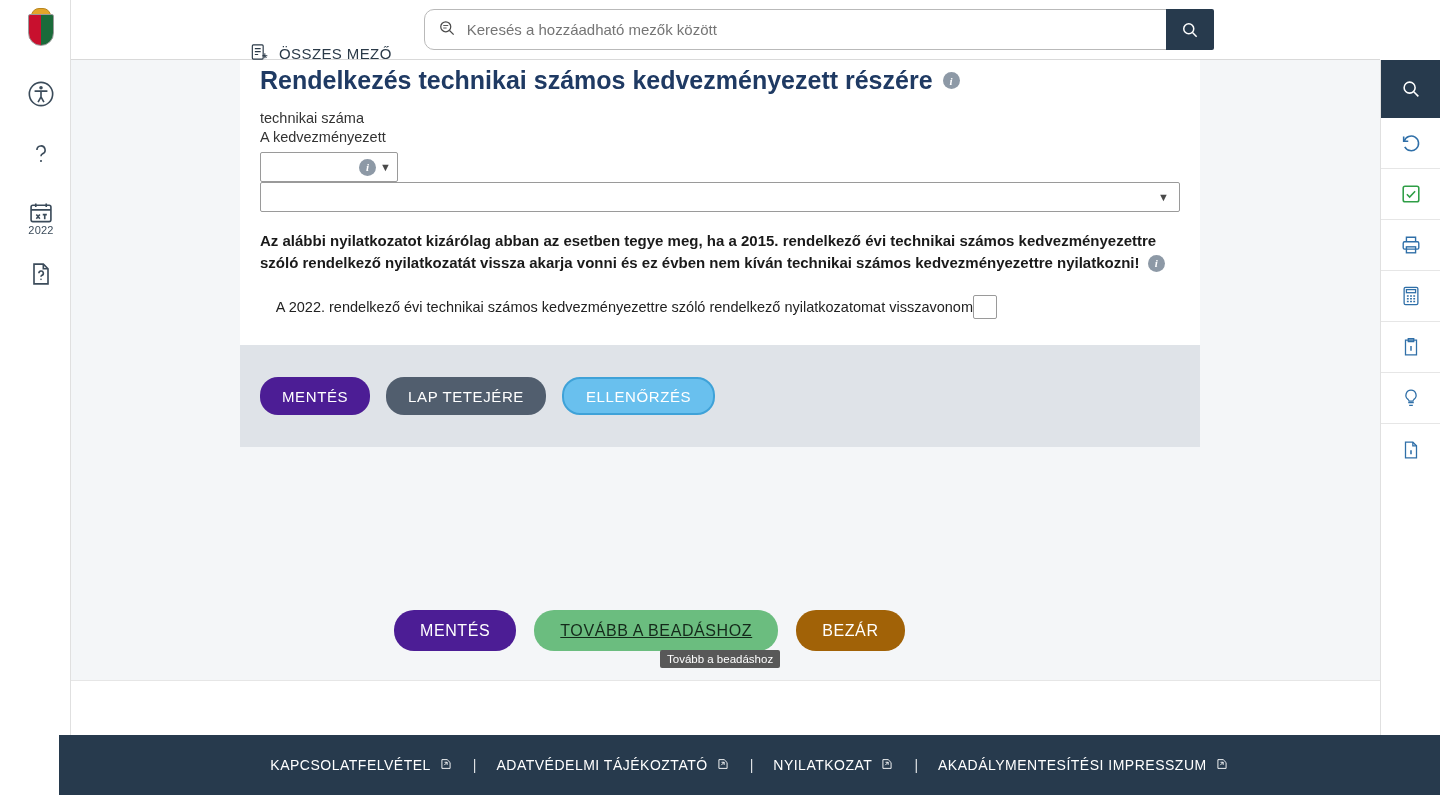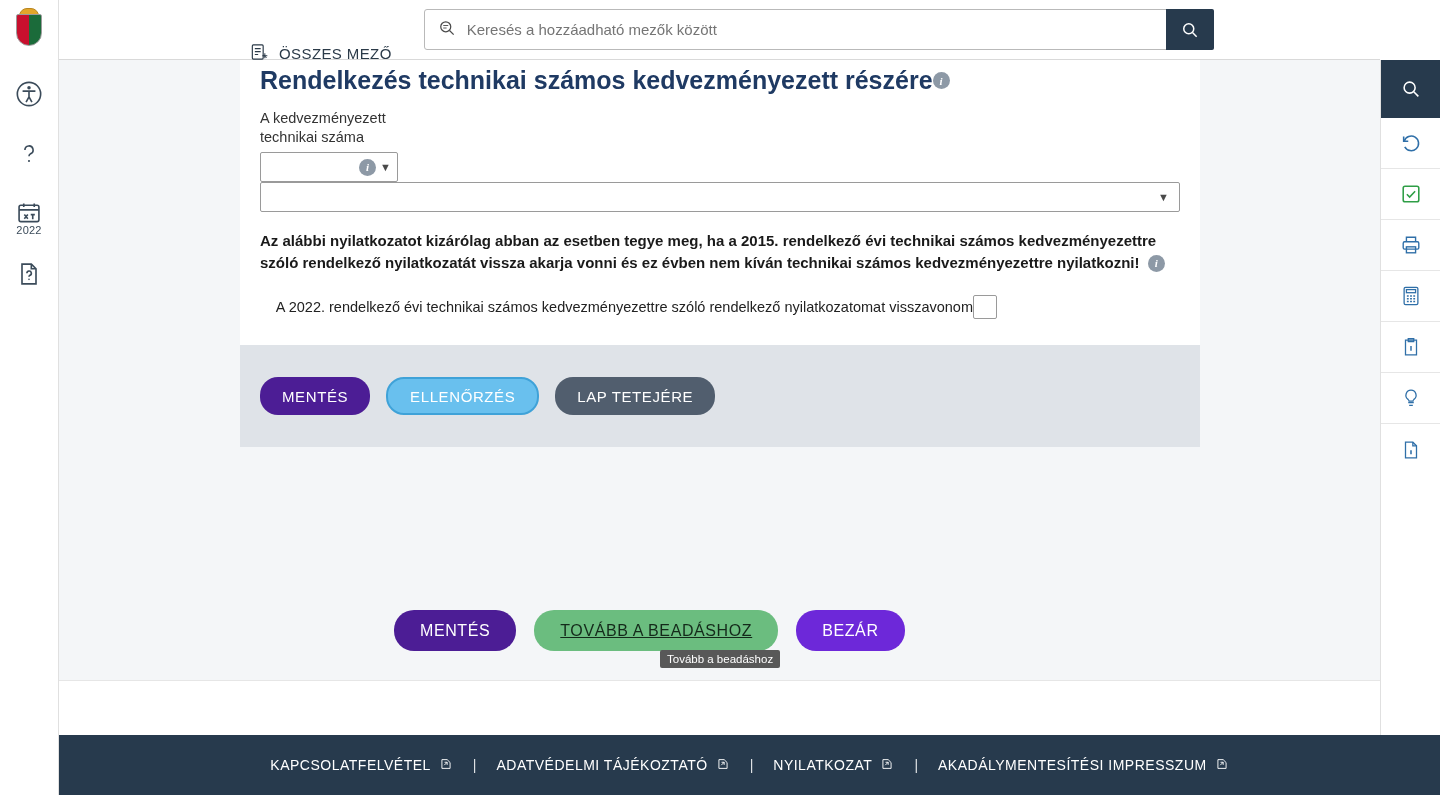--- a/index.html
+++ b/index.html
@@ -7,21 +7,21 @@
     margin: 0; padding: 0;
     width: 1440px; height: 795px;
     overflow: hidden;
     font-family: "Liberation Sans", sans-serif;
     background: #ffffff;
   }
   body { position: relative; }
 
   
   .left-rail {
-    position: absolute; left: 0; top: 0; width: 59px; height: 795px;
+    position: absolute; left: 12px; top: 0; width: 59px; height: 795px;
     background: #ffffff; border-right: 1px solid #e0e0e0;
     display: flex; flex-direction: column; align-items: center;
     padding-top: 6px; z-index: 30;
   }
   .crest {
     width: 38px; height: 46px; margin-top: 2px; margin-bottom: 20px;
     position: relative;
   }
   .crest .shield {
     position: absolute; left: 6px; top: 6px; width: 26px; height: 32px;
@@ -67,21 +67,21 @@
     background: #ffffff; border-bottom: 1px solid #d9d9d9;
     display: flex; align-items: center; z-index: 25;
   }
   .allfields {
     display: flex; align-items: center; gap: 10px;
     margin-left: 190px; color: #2b3a48; font-size: 15px; letter-spacing: .4px; margin-top: 48px;
   }
   .allfields .label { white-space: nowrap; }
   .searchwrap {
     margin-left: 32px; display: flex; align-items: center;
-    width: 790px; height: 41px; border: 1px solid #b9b9b9; border-radius: 3px;
+    width: 790px; height: 41px; border: 1px solid #b9b9b9; border-radius: 10px;
     background: #fff; position: relative;
   }
   .searchwrap .mag { margin: 0 8px 0 12px; color: #4a4a4a; }
   .searchwrap input {
     flex: 1; border: none; outline: none; height: 39px;
     font-size: 15px; color: #6c6c6c; font-family: "Liberation Sans", sans-serif;
     background: transparent;
   }
   .search-btn {
     width: 48px; height: 41px; background: #273a4d; border: none;
@@ -95,21 +95,21 @@
     position: absolute; left: 59px; top: 60px; width: 1321px; height: 735px;
     background: #f4f6f8; overflow: hidden;
   }
   .content-card {
     position: absolute; left: 181px; top: 0px; width: 960px; background: #ffffff;
   }
   .card-inner { padding: 0 20px 0 20px; }
 
   h1.title {
     font-size: 25px; color: #1f3a63; margin: 0; padding: 6px 0 14px 0;
-    font-weight: bold; display: flex; align-items: center; 
+    font-weight: bold; display: flex; align-items: center; gap: 10px;
   }
   .info-dot {
     width: 17px; height: 17px; border-radius: 50%;
     background: #8d99a6; color: #fff; font-size: 11px; font-style: italic;
     display: inline-flex; align-items: center; justify-content: center;
     font-family: "Liberation Serif", serif; font-weight: bold; flex: 0 0 auto;
   }
   .field-label {
     font-size: 14.5px; color: #333; line-height: 19px; margin-bottom: 5px;
   }
@@ -147,21 +147,21 @@
     border: none; border-radius: 18px; height: 38px; color: #fff;
     font-size: 15px; letter-spacing: .6px; cursor: pointer;
     font-family: "Liberation Sans", sans-serif; padding: 0 22px;
     display: inline-flex; align-items: center; justify-content: center;
   }
   .btn-save   { background: #4c1d95; }
   .btn-check  { background: #69c0ee; border: 2px solid #3fa2d8; }
   .btn-top    { background: #515e6e; }
   .btn-submit { background: #6bbd7f; text-decoration: underline; color: #142a1a; }
   .btn-delete { background: #c0392b; }
-  .btn-close  { background: #6d28d9; }
+  .btn-close  { background: #a16207; }
 
   .bottom-buttons {
     position: absolute; left: 181px; top: 550px; width: 960px;
     display: flex; gap: 18px; align-items: center; padding-left: 154px;
   }
   .btn-lg { height: 41px; font-size: 16px; border-radius: 20px; padding: 0 26px; }
 
   .tooltip {
     position: absolute; left: 601px; top: 590px;
     background: #585858; color: #fff; font-size: 11.5px;
@@ -264,22 +264,22 @@
 
   <div class="content-card">
     <div class="card-inner">
 
       <h1 class="title">
         <span>Rendelkezés technikai számos kedvezményezett részére</span>
         <span class="info-dot">i</span>
       </h1>
 
       <div class="field-label">
+        <div>technikai száma</div>
         <div>A kedvezményezett</div>
-        <div>technikai száma</div>
       </div>
 
       <div class="select-small">
         <span class="info-dot">i</span>
         <span class="chev">▼</span>
       </div>
 
 
       <div class="select-wide">
         <span class="chev">▼</span>
@@ -292,22 +292,22 @@
 
       <div class="checkrow">
         <span class="txt">A 2022. rendelkező évi technikai számos kedvezményezettre szóló rendelkező nyilatkozatomat visszavonom</span>
         <span class="checkbox"></span>
       </div>
 
     </div>
 
     <div class="button-strip">
       <button class="btn btn-save">MENTÉS</button>
+      <button class="btn btn-top">LAP TETEJÉRE</button>
       <button class="btn btn-check">ELLENŐRZÉS</button>
-      <button class="btn btn-top">LAP TETEJÉRE</button>
     </div>
   </div>
 
   <div class="bottom-buttons">
     <button class="btn btn-lg btn-save">MENTÉS</button>
     <button class="btn btn-lg btn-submit">TOVÁBB A BEADÁSHOZ</button>
     <button class="btn btn-lg btn-close">BEZÁR</button>
   </div>
 
   <div class="tooltip">Tovább a beadáshoz</div>

